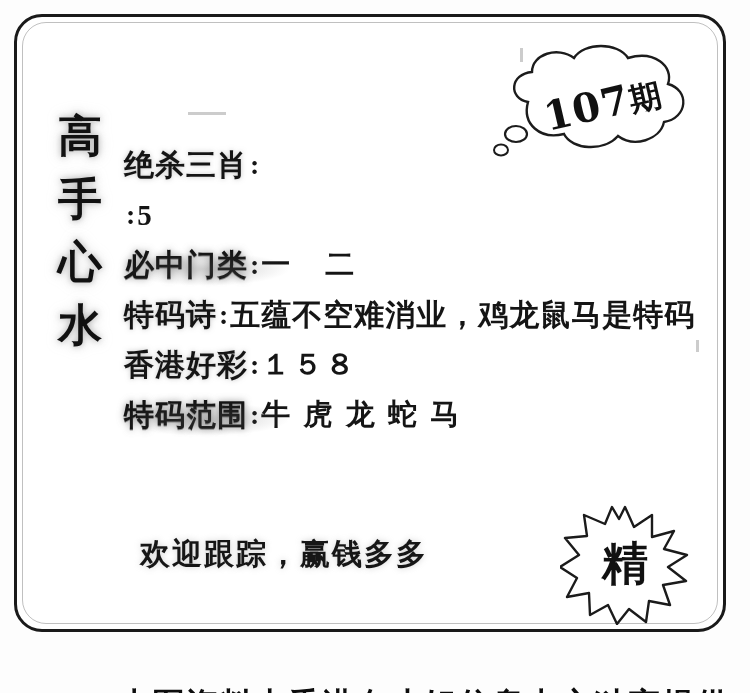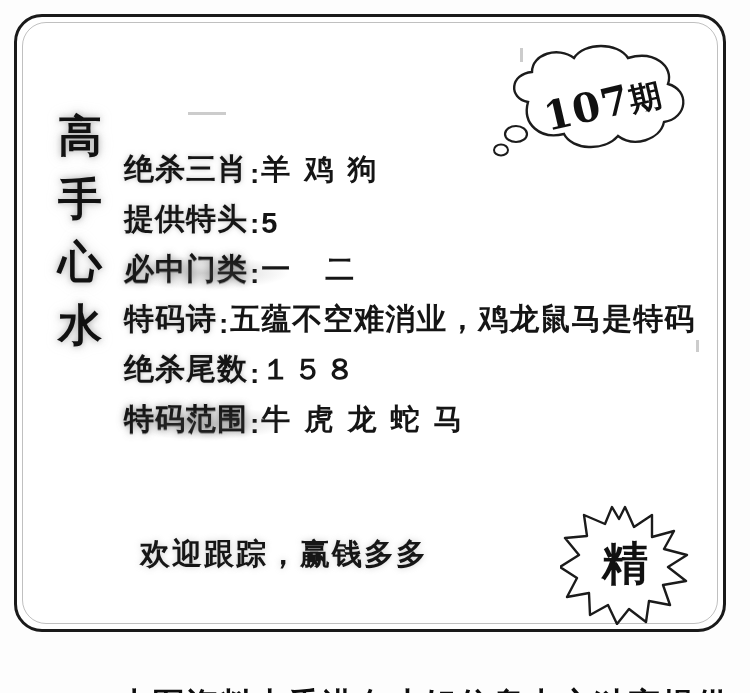--- a/index.html
+++ b/index.html
@@ -64,22 +64,22 @@
   
   #rows {
     position: absolute;
     left: 124px;
     top: 140px;
     width: 560px;
   }
   .row {
     height: 50px;
     display: flex;
-    align-items: flex-end;
-    font-family: Liberation Sans, sans-serif;
+    align-items: center;
+    font-family: Liberation Serif, serif;
     color: #151515;
     white-space: nowrap;
   }
   .row .label {
     font-size: 30px;
     font-weight: 700;
     letter-spacing: 1px;
     text-shadow: 0 0 5px rgba(140,140,140,.5);
   }
   .row .colon {
@@ -229,43 +229,41 @@
     <div id="issue">
       <span>107</span><span class="qi">期</span>
     </div>
   </div>
 
   <div id="rows">
 
     <div class="row">
       <span class="label">绝杀三肖</span>
       <span class="colon">:</span>
-      <span class="value">羊 鸡 狗</span>
     </div>
 
     <div class="row">
-      <span class="label">提供特头</span>
       <span class="colon">:</span>
       <span class="value">5</span>
     </div>
 
     <div class="row smudge">
       <span class="label"><span class="ghost">必中门类</span></span>
       <span class="colon">:</span>
       <span class="value">一　二</span>
     </div>
 
     <div class="row poem">
       <span class="label">特码诗</span>
       <span class="colon">:</span>
       <span class="value">五蕴不空难消业，鸡龙鼠马是特码</span>
     </div>
 
     <div class="row">
-      <span class="label">绝杀尾数</span>
+      <span class="label">香港好彩</span>
       <span class="colon">:</span>
       <span class="value">１５８</span>
     </div>
 
     <div class="row smudge">
       <span class="label"><span class="ghost">特码范围</span></span>
       <span class="colon">:</span>
       <span class="value">牛 虎 龙 蛇 马</span>
     </div>
 

